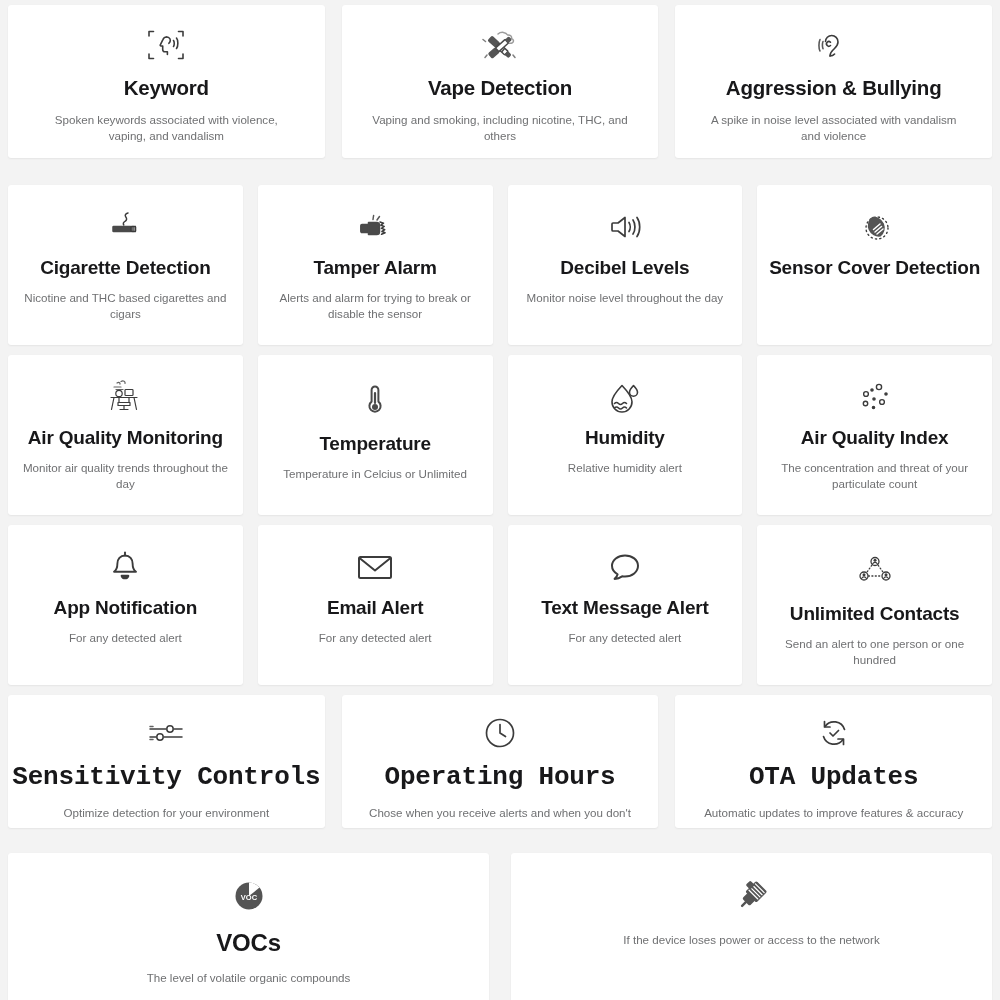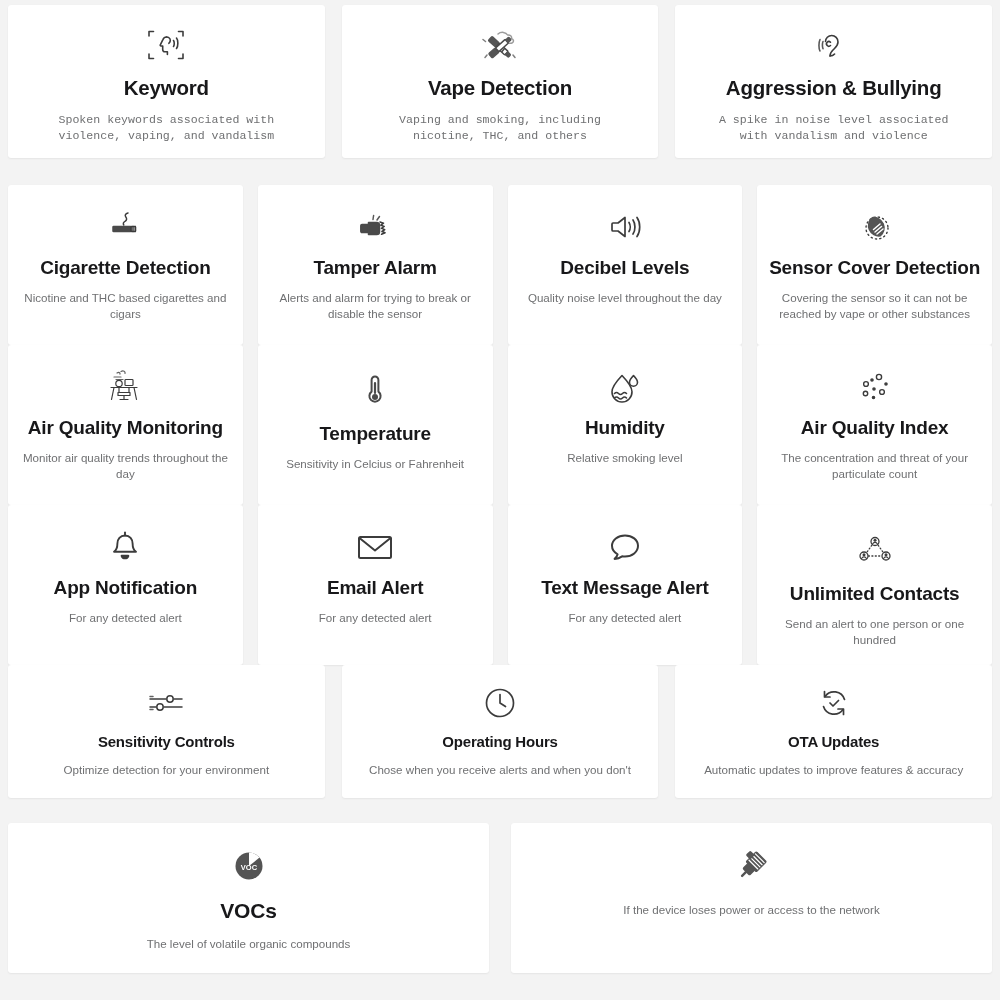--- a/index.html
+++ b/index.html
@@ -56,48 +56,48 @@
     color: #6f7072;
     line-height: 1.42;
   }
 
   
   .row-r1 { height: 153px; margin-bottom: 27px; }
   .row-r1 .card { width: 317px; height: 153px; padding-top: 18px; }
   .row-r1 .card + .card { margin-left: 17px; }
   .row-r1 .card-icon { height: 44px; }
   .row-r1 .card-title { font-size: 20.5px; margin-top: 9px; }
-  .row-r1 .card-desc { font-size: 11.6px; margin-top: 12px; max-width: 262px; font-family: Liberation Mono, monospace; }
+  .row-r1 .card-desc { font-size: 11.6px; margin-top: 12px; max-width: 262px; }
 
   
-  .row-r4 { height: 160px; }
+  .row-r4 { height: 160px; margin-bottom: 10px; }
   .row-r4 .card { width: 235px; height: 160px; padding-top: 20px; }
   .row-r4 .card + .card { margin-left: 15px; }
   .row-r4 .card-icon { height: 44px; }
   .row-r4 .card-title { font-size: 19px; margin-top: 8px; }
   .row-r4 .card-desc { font-size: 11.6px; margin-top: 11px; max-width: 208px; text-align: center; }
 
   
   .card.low-title .card-icon { height: 52px; }
   .card.low-title .card-title { margin-top: 6px; }
 
   
   .row-r5 { height: 133px; margin-bottom: 25px; }
   .row-r5 .card { width: 317px; height: 133px; padding-top: 18px; }
   .row-r5 .card + .card { margin-left: 17px; }
   .row-r5 .card-icon { height: 40px; }
-  .row-r5 .card-title { font-size: 15px; margin-top: 10px; }
+  .row-r5 .card-title { font-size: 26px; margin-top: 10px; font-family: Liberation Mono, monospace; }
   .row-r5 .card-desc { font-size: 11.6px; margin-top: 12px; max-width: 300px; }
 
   
   .row-r6 { height: 150px; }
   .row-r6 .card { width: 481px; height: 150px; padding-top: 20px; }
   .row-r6 .card + .card { margin-left: 22px; }
   .row-r6 .card-icon { height: 46px; }
-  .row-r6 .card-title { font-size: 21px; margin-top: 10px; }
+  .row-r6 .card-title { font-size: 24px; margin-top: 10px; }
   .row-r6 .card-desc { font-size: 11.6px; margin-top: 13px; max-width: 420px; }
 </style>
 </head>
 <body>
 
 <div id="root">
 
   <div class="row row-r1">
 
     <div class="card">
@@ -178,35 +178,34 @@
     </div>
 
     <div class="card">
       <div class="card-icon">
         <svg width="42" height="40" viewBox="0 0 42 40" fill="none" stroke="#3c3c3c" stroke-width="1.7" stroke-linecap="round" stroke-linejoin="round">
           <path d="M9 16h5l7-5.5v19L14 24H9a1 1 0 0 1-1-1v-6a1 1 0 0 1 1-1z"></path>
           <path d="M25 15.5c1.6 2.5 1.6 6.5 0 9M29 13c2.6 3.8 2.6 10.2 0 14M33 10.5c3.6 5.1 3.6 13.9 0 19"></path>
         </svg>
       </div>
       <div class="card-title">Decibel Levels</div>
-      <div class="card-desc">Quality noise level throughout the day</div>
+      <div class="card-desc">Monitor noise level throughout the day</div>
     </div>
 
     <div class="card">
       <div class="card-icon">
         <svg width="44" height="40" viewBox="0 0 44 40" fill="none" stroke="#3c3c3c" stroke-width="1.4" stroke-linecap="round">
           <circle cx="24" cy="21" r="11" fill="none" stroke="#3c3c3c" stroke-width="1.4" stroke-dasharray="1.2 3.2"></circle>
           <path d="M19 10a11 11 0 0 0 8.6 19.5A11 11 0 0 0 19 10z" fill="#555" stroke="none"></path>
           <g stroke="#fff" stroke-width="1.5">
             <path d="M20.5 22.5l6.5-5.5M22 25l6.5-5.5M24 27l6-5"></path>
           </g>
         </svg>
       </div>
       <div class="card-title">Sensor Cover Detection</div>
-      <div class="card-desc">Covering the sensor so it can not be reached by vape or other substances</div>
     </div>
   </div>
 
   <div class="row row-r4">
 
     <div class="card">
       <div class="card-icon">
         <svg width="44" height="42" viewBox="0 0 44 42" fill="none" stroke="#3c3c3c" stroke-width="1.2" stroke-linecap="round" stroke-linejoin="round">
           <path d="M14 7c1.8-1.2 3.4-.2 3 1.2M18 5.5c2.4-1.4 4.6.2 4 2M11 11h7M13 13.5h7" opacity="0.8"></path>
           <circle cx="16" cy="17.5" r="3.2"></circle>
@@ -223,33 +222,33 @@
 
     <div class="card low-title">
       <div class="card-icon">
         <svg width="22" height="40" viewBox="0 0 22 40" fill="none" stroke="#4a4a4a" stroke-width="2" stroke-linecap="round" stroke-linejoin="round">
           <path d="M11 5.5a3.4 3.4 0 0 0-3.4 3.4v11.7a5.6 5.6 0 1 0 6.8 0V8.9A3.4 3.4 0 0 0 11 5.5z"></path>
           <circle cx="11" cy="26" r="3" fill="#4a4a4a" stroke="none"></circle>
           <path d="M11 12v10" stroke-width="2.2"></path>
         </svg>
       </div>
       <div class="card-title">Temperature</div>
-      <div class="card-desc">Sensitivity in Celcius or Fahrenheit</div>
+      <div class="card-desc">Temperature in Celcius or Unlimited</div>
     </div>
 
     <div class="card">
       <div class="card-icon">
         <svg width="40" height="40" viewBox="0 0 40 40" fill="none" stroke="#3c3c3c" stroke-width="1.6" stroke-linecap="round" stroke-linejoin="round">
           <path d="M17 8.5S7 19 7 24.8A10 10 0 0 0 17 35a10 10 0 0 0 10-10.2C27 19 17 8.5 17 8.5z"></path>
           <path d="M28.5 8.5s-4 4.3-4 6.7a4 4 0 0 0 8 0c0-2.4-4-6.7-4-6.7z"></path>
           <path d="M9.5 26.5c1.4-1.4 2.6-1.4 4 0s2.6 1.4 4 0 2.6-1.4 4 0M9.5 31c1.4-1.4 2.6-1.4 4 0s2.6 1.4 4 0 2.6-1.4 4 0"></path>
         </svg>
       </div>
       <div class="card-title">Humidity</div>
-      <div class="card-desc">Relative smoking level</div>
+      <div class="card-desc">Relative humidity alert</div>
     </div>
 
     <div class="card">
       <div class="card-icon">
         <svg width="40" height="38" viewBox="0 0 40 38" fill="none" stroke="#3c3c3c" stroke-width="1.4">
           <circle cx="24" cy="9" r="2.6"></circle>
           <circle cx="11" cy="16" r="2.4"></circle>
           <circle cx="27" cy="24" r="2.4"></circle>
           <circle cx="10.5" cy="25.5" r="2.2"></circle>
           <circle cx="17" cy="12" r="1.1" fill="#3c3c3c"></circle>

